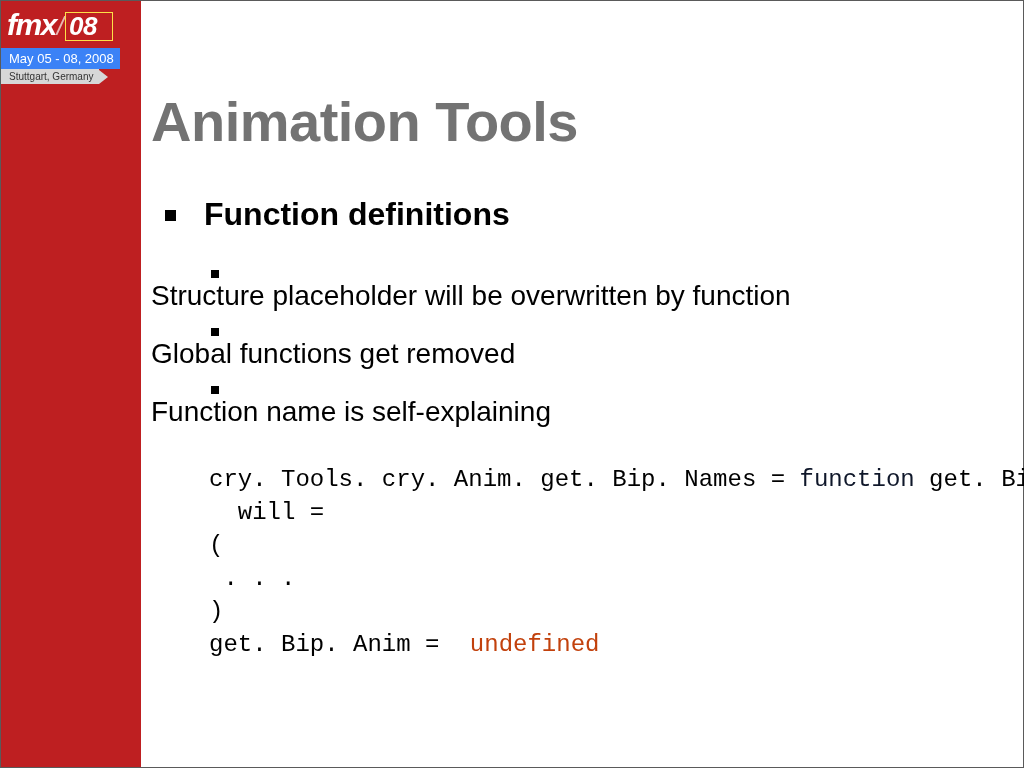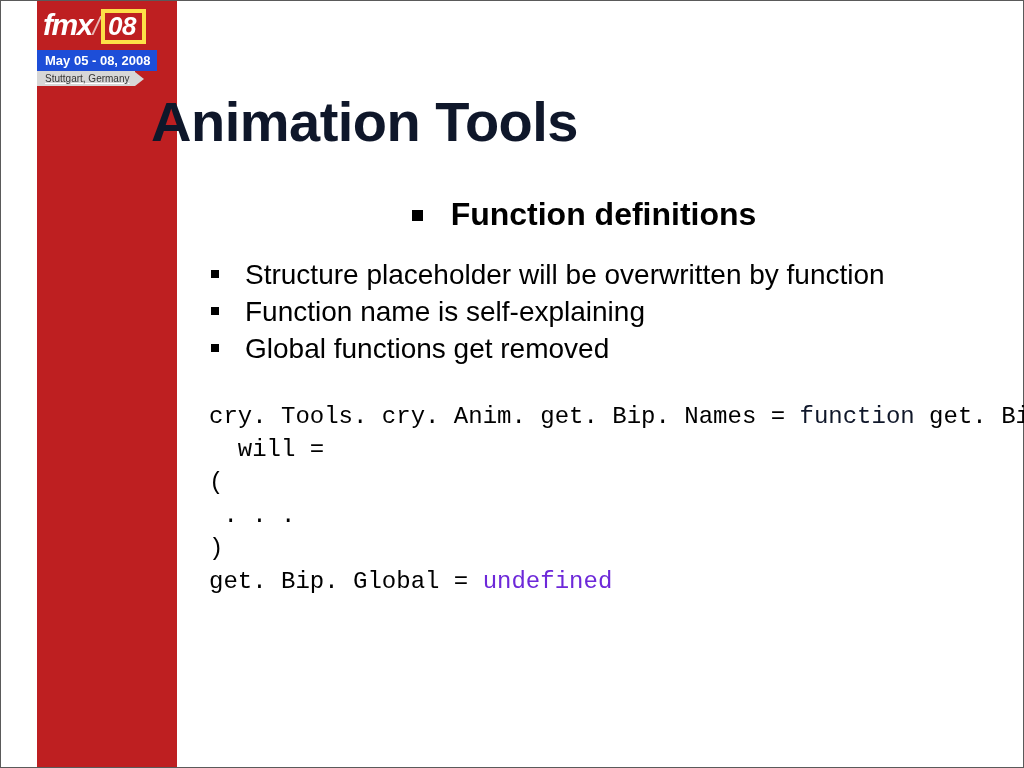--- a/index.html
+++ b/index.html
@@ -17,21 +17,20 @@
     position: relative;
     box-sizing: border-box;
     border: 1px solid #5a5a5a;
   }
   .sidebar {
     position: absolute;
     left: 0; top: 0;
     width: 140px;
     height: 100%;
     background: #be1f21;
-    margin-left: 36px;
   }
   .logo {
     position: absolute;
     left: 0; top: 7px;
     width: 135px;
     box-sizing: border-box;
     color: #fff;
   }
   .logo-row1 {
     display: flex;
@@ -50,40 +49,39 @@
     font-weight: 400;
     font-style: italic;
     color: #e9b6b2;
     margin: 0 1px;
   }
   .logo-year {
     font-size: 26px;
     font-weight: 700;
     font-style: italic;
     color: #ffffff;
-    border: 4px solid #fde047;
-    padding: 0 6px 1px 3px;
+    border: 1px solid #fde047;
+    padding: 0 15px 1px 3px;
     line-height: 1;
     letter-spacing: -0.5px;
   }
   .logo-date {
     margin-top: 6px;
-    background: #1d4ed8;
+    background: #3b82f6;
     color: #fff;
     font-size: 13px;
-    font-weight: 700;
+    font-weight: 400;
     padding: 3px 6px 3px 8px;
     display: inline-block;
     white-space: nowrap;
   }
   .logo-loc-wrap {
     margin-top: 0;
     display: flex;
     align-items: flex-end;
-    text-decoration: underline;
   }
   .logo-loc {
     background: #d7d7d7;
     color: #333;
     font-size: 10px;
     padding: 2px 6px 2px 8px;
     display: inline-block;
   }
   .logo-loc-tri {
     width: 0; height: 0;
@@ -95,70 +93,70 @@
   .content {
     position: absolute;
     left: 150px;
     top: 88px;
     right: 20px;
   }
   h1.title {
     margin: 0 0 42px 0;
     font-size: 56px;
     font-weight: 700;
-    color: #0f172a;
+    color: #737373;
     letter-spacing: -0.5px;
   }
   .lvl1 {
     font-size: 32px;
     font-weight: 700;
     margin: 0 0 24px 0;
     display: flex;
     align-items: flex-start;
-    justify-content: center;
   }
   .lvl1 .bullet {
     width: 11px;
     height: 11px;
     background: #000;
     margin-top: 14px;
     margin-left: 14px;
     margin-right: 28px;
     flex: none;
   }
   .lvl2-wrap {
     margin: 0 0 32px 0;
   }
   .lvl2 {
     font-size: 28px;
     font-weight: 400;
     line-height: 1.32;
     display: flex;
     align-items: flex-start;
+    flex-direction: column;
   }
   .lvl2 .bullet {
     width: 8px;
     height: 8px;
     background: #000;
     margin-top: 13px;
     margin-left: 60px;
     margin-right: 26px;
     flex: none;
   }
   .code {
     margin-left: 58px;
     margin-top: 6px;
     font-family: "Courier New", Courier, monospace;
     font-size: 24px;
     line-height: 1.38;
     color: #000;
     white-space: pre;
   }
   .k-blue { color: #0f172a; }
-  .k-green { color: #6d28d9; }
+  .k-green { color: #c2410c; margin-left: 16px; }
 </style>
 </head>
 <body>
 
 <div class="slide">
 
   <div class="sidebar">
     <div class="logo">
       <div class="logo-row1">
         <span class="logo-fmx">fmx</span>
@@ -181,31 +179,31 @@
       <span>Function definitions</span>
     </div>
 
     <div class="lvl2-wrap">
       <div class="lvl2">
         <span class="bullet"></span>
         <span>Structure placeholder will be overwritten by function</span>
       </div>
       <div class="lvl2">
         <span class="bullet"></span>
-        <span>Function name is self-explaining</span>
+        <span>Global functions get removed</span>
       </div>
       <div class="lvl2">
         <span class="bullet"></span>
-        <span>Global functions get removed</span>
+        <span>Function name is self-explaining</span>
       </div>
     </div>
 
 
     <div class="code"><span>cry. Tools. cry. Anim. get. Bip. Names = </span><span class="k-blue">function</span><span> get. Bip. Names</span>
 <span>  will =</span>
 <span>(</span>
 <span> . . .</span>
 <span>)</span>
-<span>get. Bip. Global = </span><span class="k-green">undefined</span></div>
+<span>get. Bip. Anim = </span><span class="k-green">undefined</span></div>
 
   </div>
 
 </div>
 
 </body></html>

